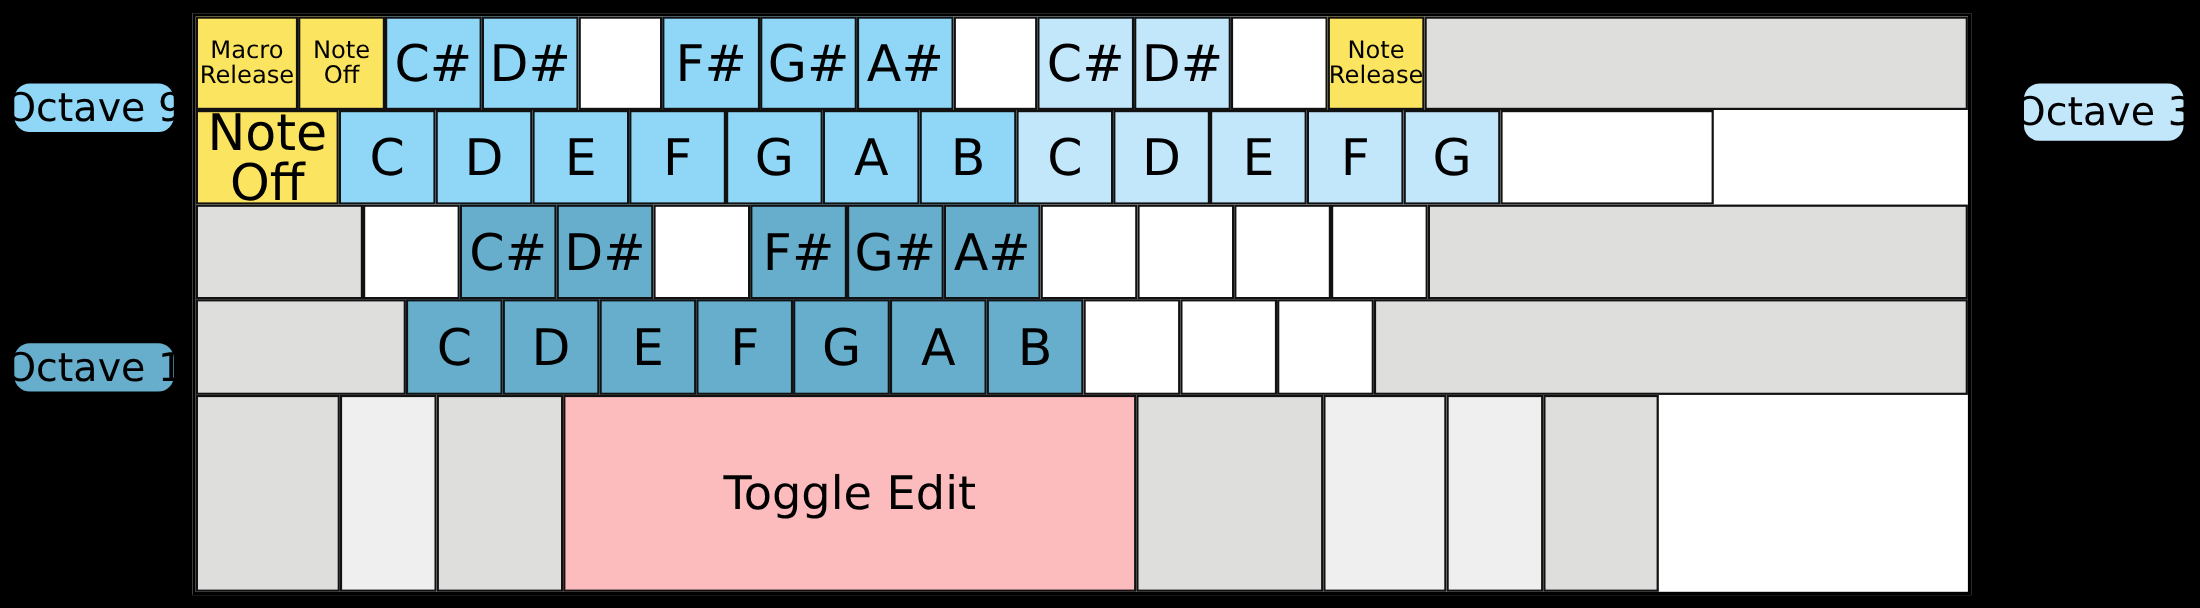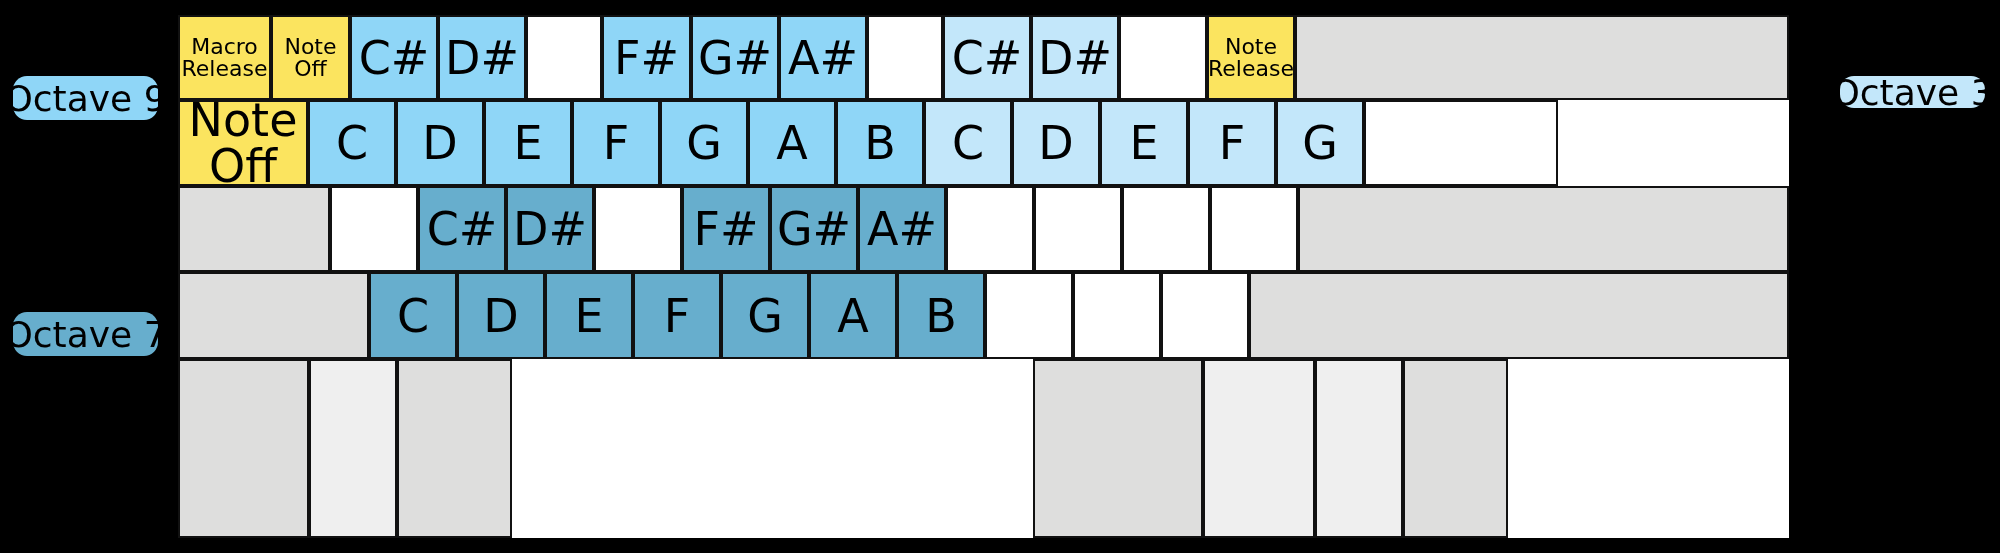--- a/index.html
+++ b/index.html
@@ -52,29 +52,29 @@
     display:flex;align-items:center;justify-content:center;
     border-radius:14px;
     font-size:36px;
     color:#000;
     padding:4px 16px;
     box-sizing:border-box;
     white-space:nowrap;
   }
   #badge-oct2{left:13px;top:76px;width:145px;height:44px;background:#8fd6f7;}
   #badge-oct1{left:13px;top:312px;width:145px;height:44px;background:#67aecd;}
-  #badge-oct3{left:1840px;top:76px;width:145px;height:32px;background:#c3e7fa;}
+  #badge-oct3{left:1840px;top:76px;width:145px;height:52px;background:#c3e7fa;}
 </style>
 </head>
 <body>
 
 <div id="stage">
 
   <div class="badge" id="badge-oct2">Octave 9</div>
-  <div class="badge" id="badge-oct1">Octave 7</div>
+  <div class="badge" id="badge-oct1">Octave 1</div>
   <div class="badge" id="badge-oct3">Octave 3</div>
 
   <div id="grid">
       <div class="row" style="top: 0px; height: 85px;">
         <div class="cell f-yellow t-small" style="left: 0px; width: 93px;">
           <span>Macro<br>Release</span>
         </div>
         <div class="cell f-yellow t-small" style="left: 93px; width: 79px;">
           <span>Note<br>Off</span>
         </div>
@@ -241,20 +241,23 @@
       <div class="row" style="top: 344px; height: 179px;">
         <div class="cell f-grey t-note" style="left: 0px; width: 131px;">
           <span></span>
         </div>
         <div class="cell f-greyl t-note" style="left: 131px; width: 88px;">
           <span></span>
         </div>
         <div class="cell f-grey t-note" style="left: 219px; width: 115px;">
           <span></span>
         </div>
+        <div class="cell f-pink t-toggle" style="left: 334px; width: 521px;">
+          <span>Toggle Edit</span>
+        </div>
         <div class="cell f-grey t-note" style="left: 855px; width: 170px;">
           <span></span>
         </div>
         <div class="cell f-greyl t-note" style="left: 1025px; width: 112px;">
           <span></span>
         </div>
         <div class="cell f-greyl t-note" style="left: 1137px; width: 88px;">
           <span></span>
         </div>
         <div class="cell f-grey t-note" style="left: 1225px; width: 105px;">

